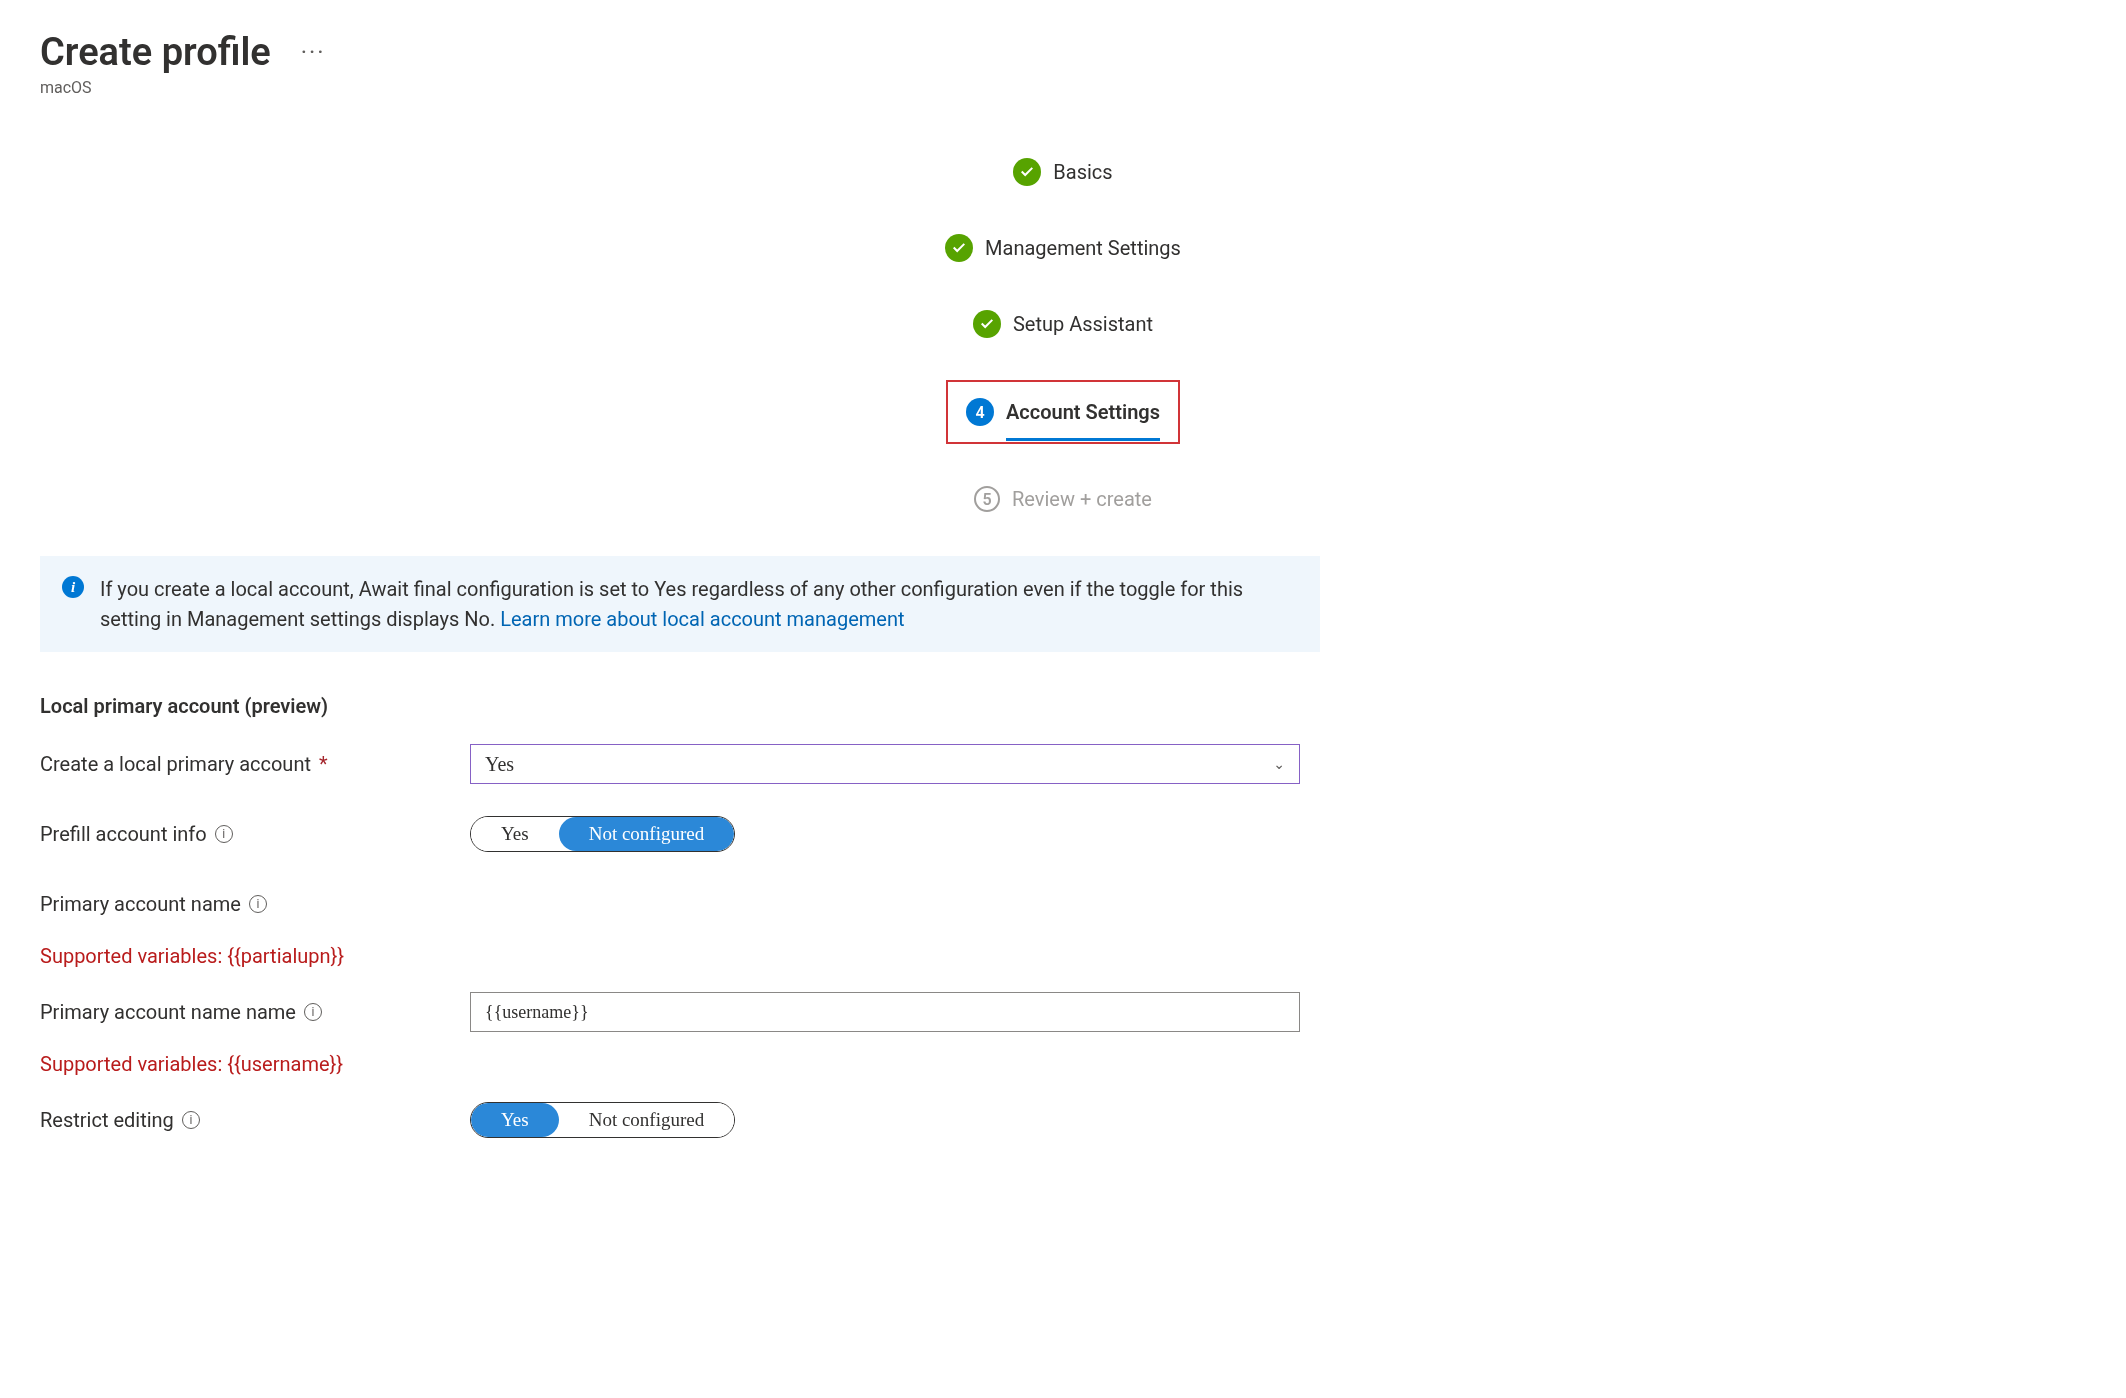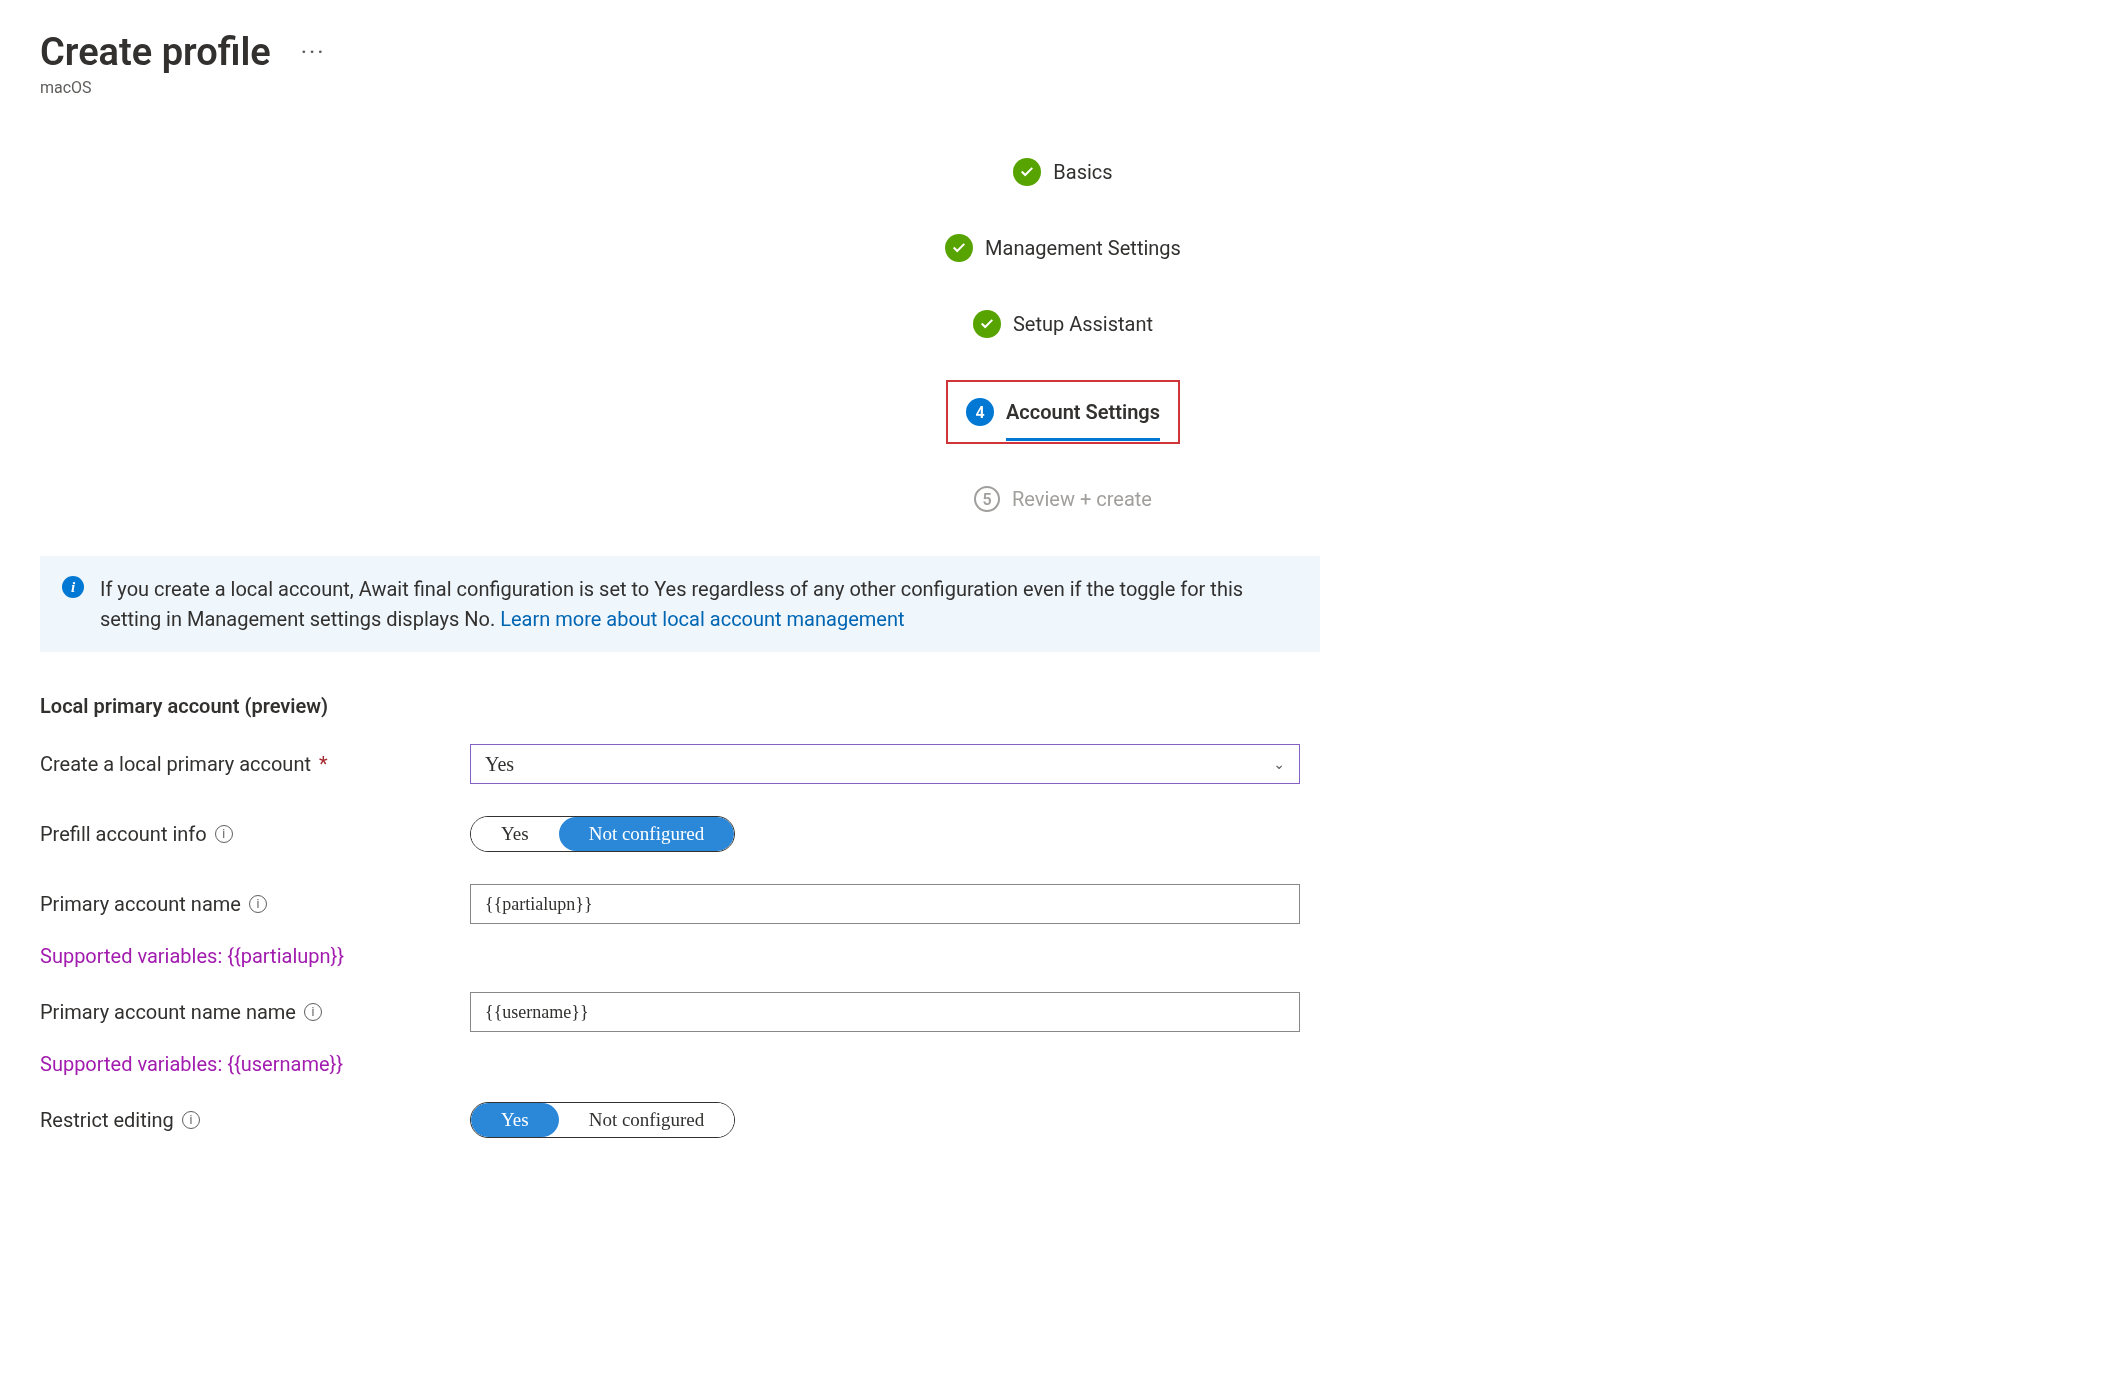--- a/index.html
+++ b/index.html
@@ -69,21 +69,21 @@
   }
   .chevron { font-size: 14px; color: #605e5c; }
   .text-input {
     width: 100%; max-width: 830px;
     border: 1px solid #8a8886;
     height: 40px; padding: 0 14px;
     font-size: 18px; font-family: inherit;
     color: #323130;
     background: #fff;
   }
-  .hint { color: #a21caf; margin-bottom: 24px; margin-top: 20px; }
+  .hint { color: #b91c1c; margin-bottom: 24px; margin-top: 20px; }
   .pill-toggle {
     display: inline-flex;
     border: 1px solid #323130;
     border-radius: 999px;
     overflow: hidden;
     height: 36px;
     align-items: stretch;
   }
   .pill-opt {
     padding: 0 30px;
@@ -184,23 +184,20 @@
     </div>
   </div>
 
   <div class="spacer-row"></div>
 
   <div class="form-row">
     <div class="form-label-col">
       <span>Primary account name</span>
       <span class="info-i">i</span>
     </div>
-    <div class="form-control-col">
-      <input class="text-input" value="{{partialupn}}" style="">
-    </div>
   </div>
   <div class="hint">Supported variables: {{partialupn}}</div>
 
   <div class="form-row">
     <div class="form-label-col">
       <span>Primary account name name</span>
       <span class="info-i">i</span>
     </div>
     <div class="form-control-col">
       <input class="text-input" value="{{username}}" style="">

